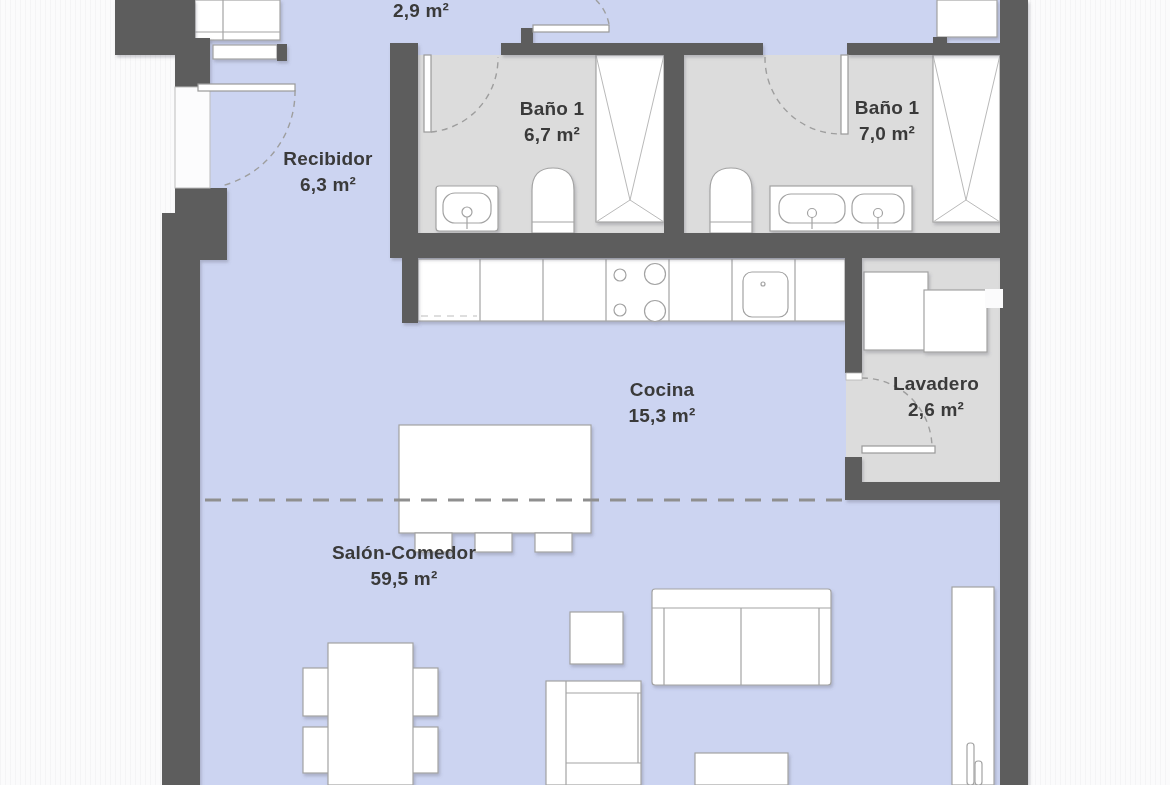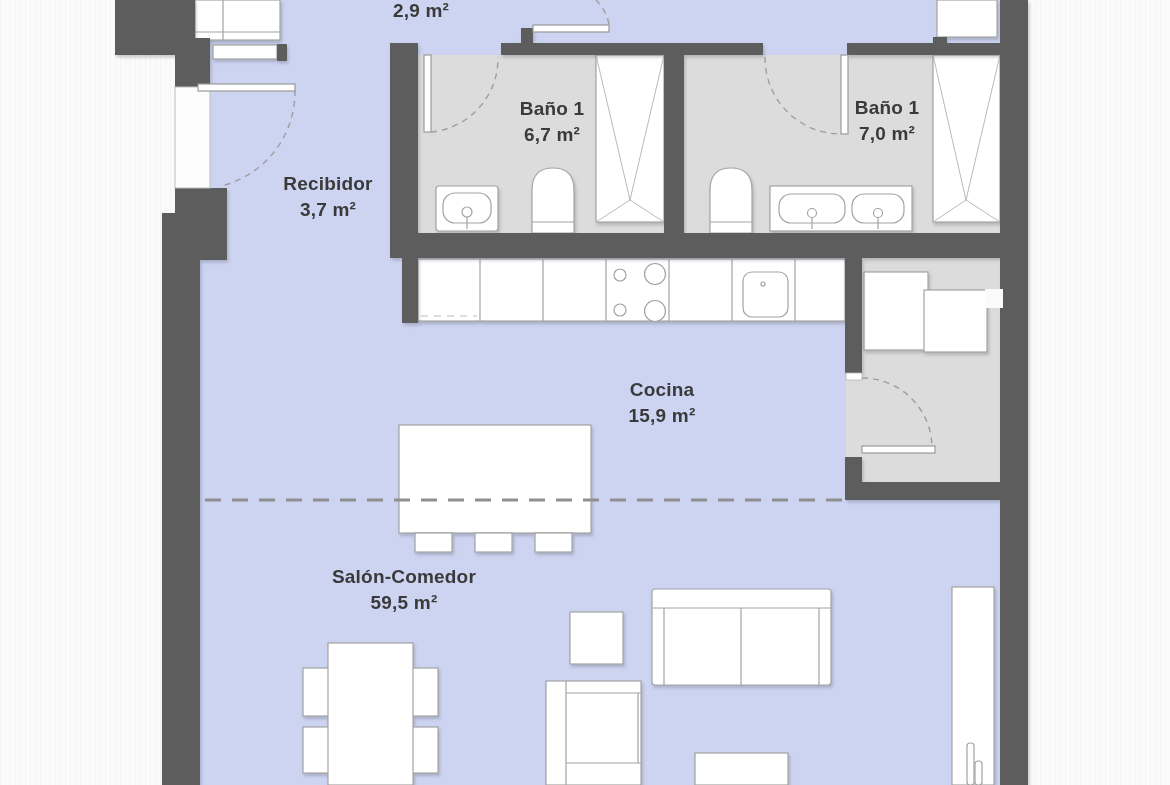--- a/index.html
+++ b/index.html
@@ -217,39 +217,43 @@
     <rect x="985" y="289" width="18" height="19" fill="#fbfbfc"></rect>
   </g>
 
   <line x1="205" y1="500" x2="845" y2="500" stroke="#8f8f8f" stroke-width="3" stroke-dasharray="16,11"></line>
 </svg>
 
 <div class="room-label" style="left:421px; top:11px;">
   <span>2,9 m²</span>
 </div>
 
-<div class="room-label" style="left:328px; top:197px;">
+<div class="room-label" style="left:328px; top:172px;">
   <span>Recibidor</span>
-  <span>3,7 m²</span>
+  <span>6,3 m²</span>
 </div>
 
 <div class="room-label" style="left:552px; top:122px;">
   <span>Baño 1</span>
   <span>6,7 m²</span>
 </div>
 
 <div class="room-label" style="left:887px; top:121px;">
   <span>Baño 1</span>
   <span>7,0 m²</span>
 </div>
 
 <div class="room-label" style="left:662px; top:403px;">
   <span>Cocina</span>
-  <span>15,9 m²</span>
-</div>
-
-
-<div class="room-label" style="left:404px; top:590px;">
+  <span>15,3 m²</span>
+</div>
+
+<div class="room-label" style="left:936px; top:397px;">
+  <span>Lavadero</span>
+  <span>2,6 m²</span>
+</div>
+
+<div class="room-label" style="left:404px; top:566px;">
   <span>Salón-Comedor</span>
   <span>59,5 m²</span>
 </div>
 
 </div>
 
 </body></html>

